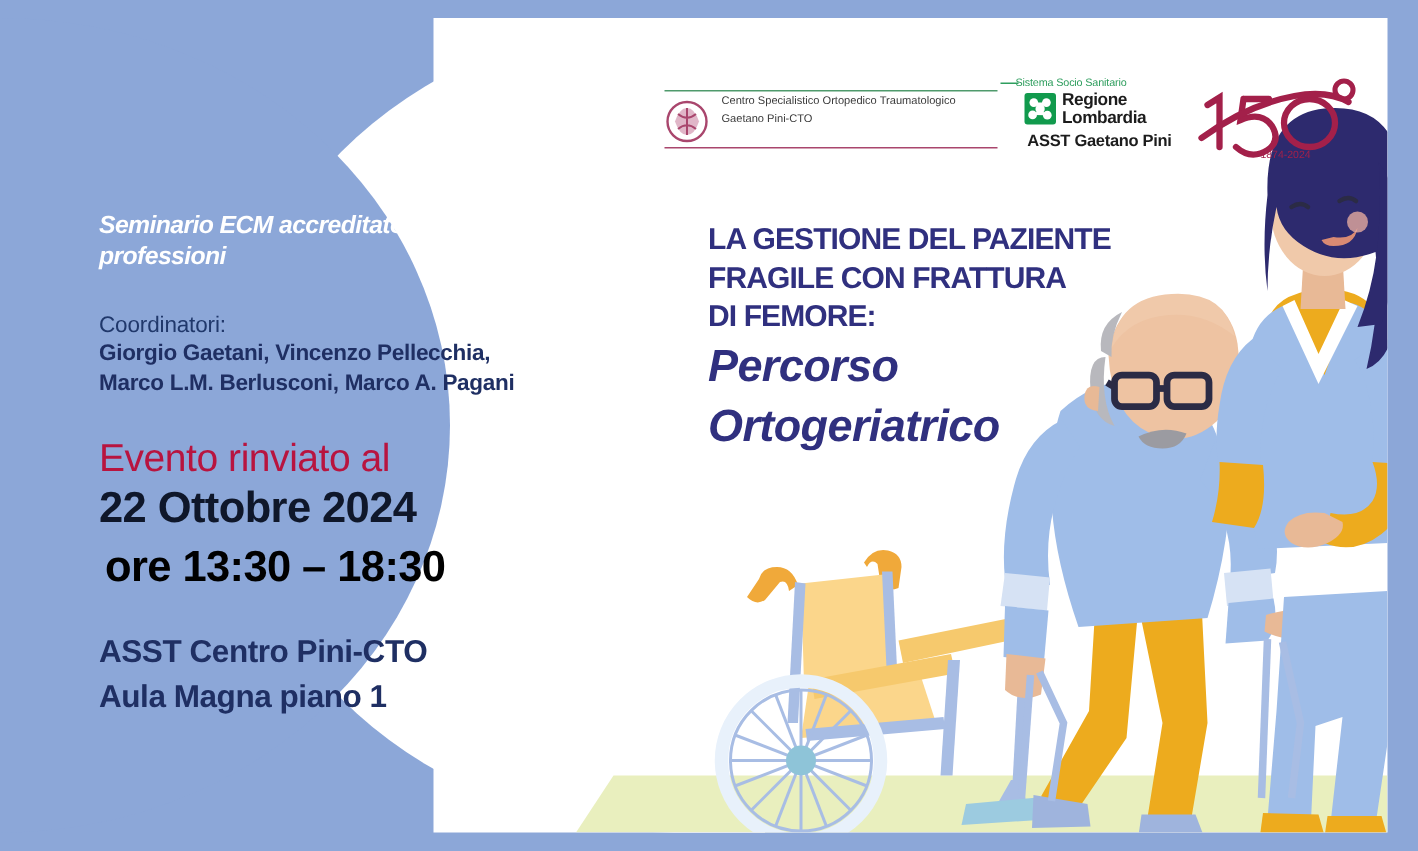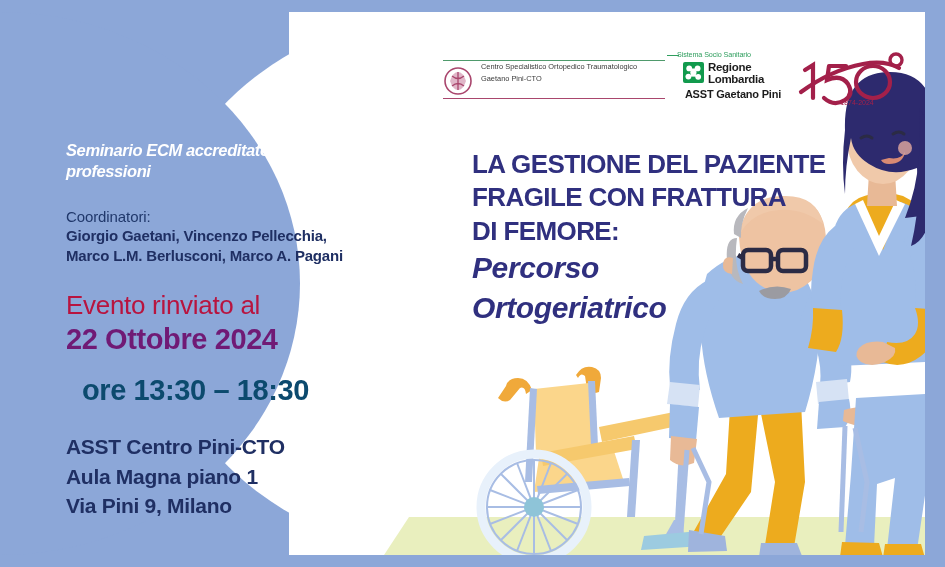--- a/index.html
+++ b/index.html
@@ -40,25 +40,25 @@
   }
   .coord-names{
     font-size:15px;font-weight:bold;color:#1f2f63;line-height:1.33;margin:0;
     letter-spacing:-0.2px;
   }
   .postponed{
     margin:26px 0 0 0;font-size:26px;color:#b8143f;line-height:1.05;
     letter-spacing:-0.3px;
   }
   .date-big{
-    margin:3px 0 0 0;font-size:29px;font-weight:bold;color:#701a75;
+    margin:3px 0 0 0;font-size:29px;font-weight:bold;color:#0f172a;
     line-height:1.18;letter-spacing:-0.4px;
   }
   .time-big{
-    margin:16px;font-size:29px;font-weight:bold;color:#0c4a6e;
+    margin:4px;font-size:29px;font-weight:bold;color:#000000;
     line-height:1.18;letter-spacing:-0.4px;
   }
   .venue{
     margin:25px 0 0 0;font-size:21px;font-weight:bold;color:#1f2f63;
     line-height:1.42;letter-spacing:-0.3px;
   }
 
   
   .logo-bar{position:absolute;left:437px;top:50px;width:470px;height:62px;z-index:8;}
 
@@ -74,21 +74,21 @@
   .rl-row{display:flex;align-items:flex-start;gap:4px;margin-top:3px;padding-left:6px;}
   .rl-sq{width:21px;height:21px;background:#119a4d;border-radius:2px;position:relative;flex:none;}
   .rl-name{font-size:11.5px;font-weight:bold;color:#1c1c1c;line-height:1.02;letter-spacing:-0.3px;}
   .rl-asst{font-size:11px;font-weight:bold;color:#1c1c1c;margin-top:3px;text-align:center;letter-spacing:-0.2px;}
 
   .logo-150{position:absolute;left:352px;top:-4px;width:118px;height:66px;}
 
   
   .title-block{position:absolute;left:472px;top:148px;width:450px;z-index:7;}
   .t-line{
-    font-size:26px;font-weight:bold;color:#30307f;line-height:1.28;
+    font-size:20px;font-weight:bold;color:#30307f;line-height:1.28;
     letter-spacing:-0.6px;margin:0;
   }
   .t-line.italic{font-style:italic;font-size:30px;line-height:1.33;letter-spacing:-0.4px;}
 
   
   .illus{position:absolute;left:289px;top:12px;width:636px;height:543px;z-index:5;overflow:hidden;}
   .illus svg{position:absolute;right:0;bottom:0;}
 </style>
 </head>
 <body>
@@ -296,17 +296,16 @@
     <p class="ecm-line">Seminario ECM accreditato per tutte le professioni</p>
     <p class="coord-label">Coordinatori:</p>
     <p class="coord-names">Giorgio Gaetani, Vincenzo Pellecchia,</p>
     <p class="coord-names">Marco L.M. Berlusconi, Marco A. Pagani</p>
     <p class="postponed">Evento rinviato al</p>
     <p class="date-big">22 Ottobre 2024</p>
     <p class="time-big">ore 13:30 – 18:30</p>
     <p class="venue">
       <span>ASST Centro Pini-CTO</span><br>
       <span>Aula Magna piano 1</span><br>
-      <span>Via Pini 9, Milano</span>
     </p>
   </div>
 
 </div>
 
 </body></html>

